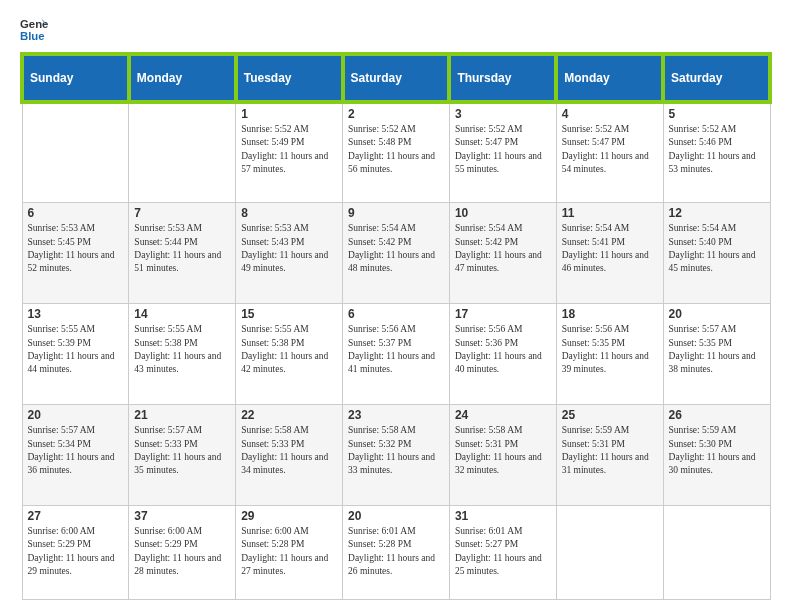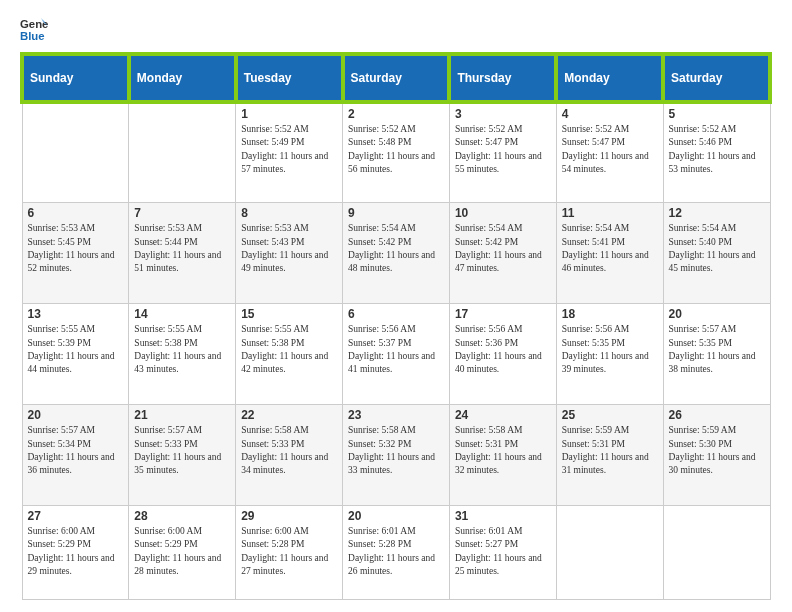--- a/index.html
+++ b/index.html
@@ -241,21 +241,21 @@
             <div class="day-num">26</div>
             <div class="day-info">Sunrise: 5:59 AM<br>Sunset: 5:30 PM<br>Daylight: 11 hours and 30 minutes.</div>
           </td>
         </tr>
         <tr class="row-even">
           <td>
             <div class="day-num">27</div>
             <div class="day-info">Sunrise: 6:00 AM<br>Sunset: 5:29 PM<br>Daylight: 11 hours and 29 minutes.</div>
           </td>
           <td>
-            <div class="day-num">28</div>
+            <div class="day-num">37</div>
             <div class="day-info">Sunrise: 6:00 AM<br>Sunset: 5:29 PM<br>Daylight: 11 hours and 28 minutes.</div>
           </td>
           <td>
             <div class="day-num">29</div>
             <div class="day-info">Sunrise: 6:00 AM<br>Sunset: 5:28 PM<br>Daylight: 11 hours and 27 minutes.</div>
           </td>
           <td>
             <div class="day-num">20</div>
             <div class="day-info">Sunrise: 6:01 AM<br>Sunset: 5:28 PM<br>Daylight: 11 hours and 26 minutes.</div>
           </td>

